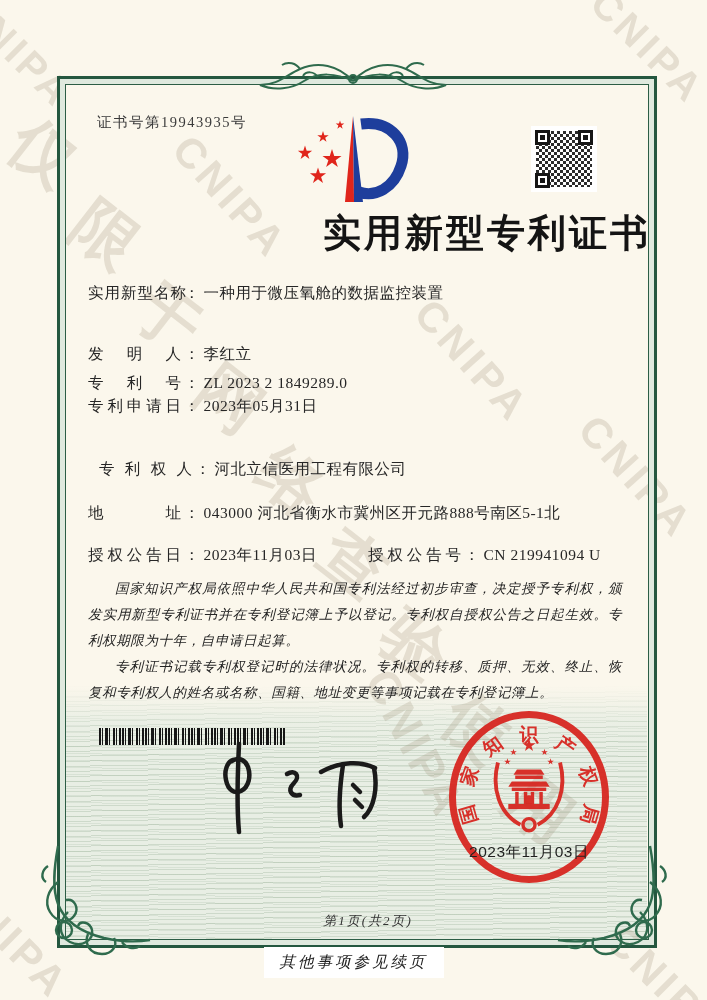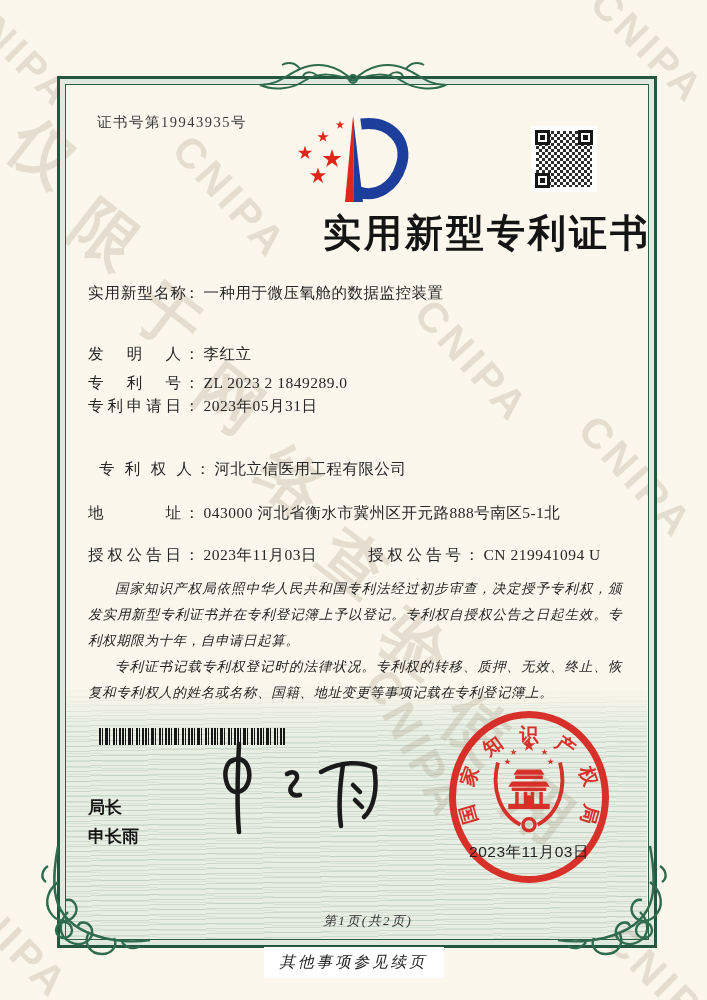--- a/index.html
+++ b/index.html
@@ -213,24 +213,20 @@
       </div>
     </div>
 
     <div class="paras">
       <p>国家知识产权局依照中华人民共和国专利法经过初步审查，决定授予专利权，颁发实用新型专利证书并在专利登记簿上予以登记。专利权自授权公告之日起生效。专利权期限为十年，自申请日起算。</p>
       <p>专利证书记载专利权登记时的法律状况。专利权的转移、质押、无效、终止、恢复和专利权人的姓名或名称、国籍、地址变更等事项记载在专利登记簿上。</p>
     </div>
 
     <div class="barcode"></div>
 
-    <div class="signer">
-      <div>局长</div>
-      <div>申长雨</div>
-    </div>
 
     <svg class="signature" width="195" height="100" viewBox="0 0 195 100">
       <g fill="none" stroke="#1a1a1a" stroke-width="4.5" stroke-linecap="round">
         <path d="M30,22 C24,24 21,33 23,42 C25,52 31,56 38,53 C46,49 48,38 45,29 C42,21 34,19 29,23"></path>
         <path d="M36,6 C35,30 33,62 36,94"></path>
         <path d="M84,36 C92,31 98,38 91,45 C84,52 88,59 97,57"></path>
         <path d="M118,34 C138,23 158,23 172,30"></path>
         <path d="M171,30 C175,50 171,70 161,79"></path>
         <path d="M140,27 C137,47 135,68 138,88"></path>
         <path d="M150,47 l7,7 M152,62 l7,7"></path>

